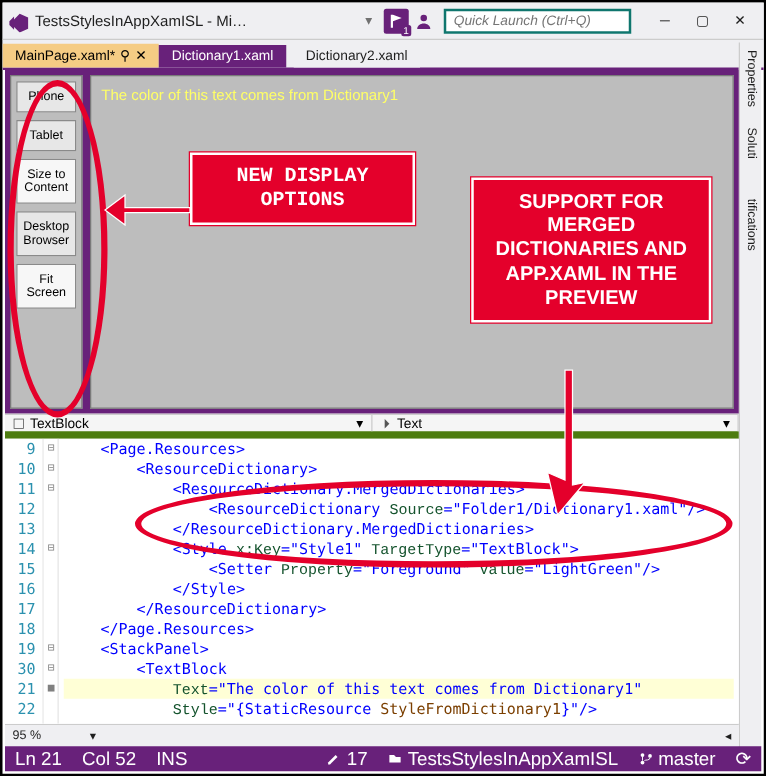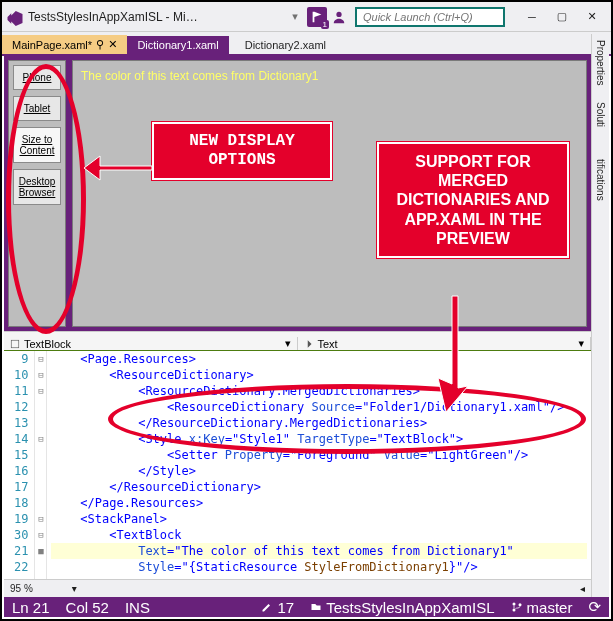--- a/index.html
+++ b/index.html
@@ -62,53 +62,52 @@
     writing-mode: vertical-rl; font-size:10px; color:#1e1e1e;
     background:#efeff2; padding:4px 1px; cursor:pointer;
   }
   .main { position:absolute; top:54px; left:2px; right:20px; bottom:22px; display:flex; flex-direction:column;}
   .preview {
     background:#68217a; padding:4px; display:flex; gap:6px; height:275px;
   }
   .device-col {
     background:#bdbdbd; border:1px solid #7a7a7a; padding:4px; display:flex;flex-direction:column;gap:6px;
     width:58px;
-    text-decoration:underline;
   }
   .dev-btn {
     background:#e7e7e7;border:1px solid #8a8a8a;font-size:10px;text-align:center;
     padding:6px 2px; line-height:1.1; cursor:pointer;
   }
   .dev-btn.light { background:#f7f7f7;}
   .canvas {
     flex:1; background:#bdbdbd; border:1px solid #7a7a7a; padding:8px;
     position:relative;
   }
   .canvas-text { color:#ffff66; font-size:12px; }
   .propbar {
-    height:20px; background:#f5f5f5; border-top:1px solid #ccc; border-bottom:1px solid #4d7c0f;
-    display:flex; align-items:flex-end; font-size:11px;
+    height:20px; background:#f5f5f5; border-top:1px solid #ccc; border-bottom:6px solid #4d7c0f;
+    display:flex; align-items:flex-start; font-size:11px;
   }
   .propbar .dd { display:flex;align-items:center;gap:4px;padding:0 6px;flex:1;border-right:1px solid #ccc;}
   .propbar .dd svg{width:10px;height:10px;}
   .code {
     flex:1; background:#fff; display:flex; font-family:Consolas,monospace; font-size:12px;
     overflow:hidden; position:relative;
   }
   .gutter {
     background:#fff; color:#2b91af; text-align:right; padding:0 6px 0 10px;
     border-right:1px solid #e5e5e5; user-select:none;
   }
   .gutter div{height:16px;line-height:16px;}
   .fold { width:12px; background:#fff; border-right:1px solid #e5e5e5;}
   .fold div{height:16px;display:flex;align-items:center;justify-content:center;color:#808080;font-size:9px;}
   .codebody { flex:1; padding:0 4px; white-space:pre; overflow-x:auto;}
   .codebody .row{height:16px;line-height:16px;}
   .hl{background:#ffffd6;}
-  .t-blue{color:#0000ff;} .t-red{color:#1d4ed8;} .t-brown{color:#7b3f00;}
+  .t-blue{color:#0000ff;} .t-red{color:#14532d;font-family:Liberation Mono, monospace;} .t-brown{color:#7b3f00;}
   .zoom { height:18px;background:#efeff2;border-top:1px solid #ccc;display:flex;align-items:center;padding:0 6px;font-size:10px;color:#1e1e1e;gap:35px;}
   .zoom .arrow{margin-left:4px;}
   .statusbar {
     position:absolute; left:2px; right:2px; bottom:2px; height:20px;
     background:#68217a; color:#fff; display:flex; align-items:center;
     font-size:15px; gap:16px; padding:0 8px;
   }
   .statusbar .grow{flex:1;}
   .statusbar .seg{display:flex;align-items:center;gap:4px;white-space:nowrap;}
   
@@ -176,20 +175,21 @@
   <div class="rtab">tifications</div>
 </div>
 
 <div class="main">
   <div class="preview">
     <div class="device-col" id="devcol">
         <div class="dev-btn">Phone</div>
         <div class="dev-btn">Tablet</div>
         <div class="dev-btn light">Size to Content</div>
         <div class="dev-btn">Desktop Browser</div>
+        <div class="dev-btn light">Fit Screen</div>
       </div>
     <div class="canvas">
       <div class="canvas-text">The color of this text comes from Dictionary1</div>
     </div>
   </div>
 
   <div class="propbar">
     <div class="dd">
       <svg viewBox="0 0 16 16" fill="#555">
           <rect x="2" y="2" width="12" height="12" stroke="#555" fill="none"></rect>

